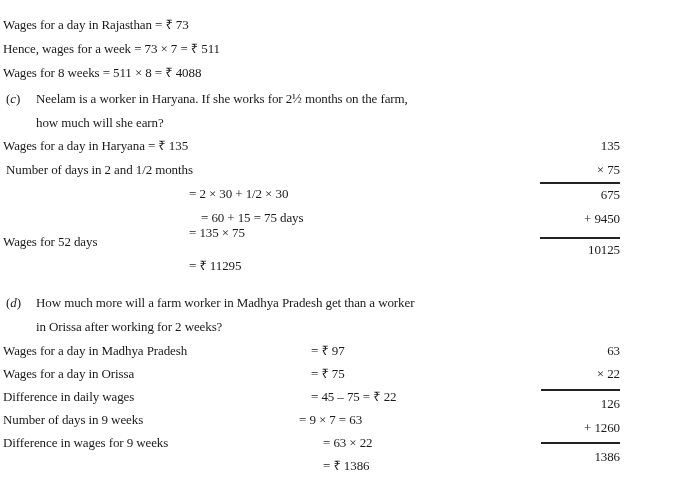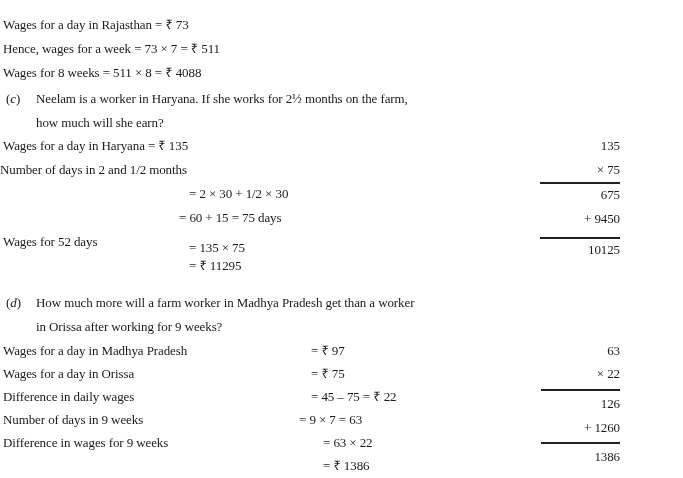--- a/index.html
+++ b/index.html
@@ -15,38 +15,38 @@
 
 <div class="t" style="left:3px;top:14px">Wages for a day in Rajasthan = ₹ 73</div>
 <div class="t" style="left:3px;top:38px">Hence, wages for a week = 73 × 7 = ₹ 511</div>
 <div class="t" style="left:3px;top:62px">Wages for 8 weeks = 511 × 8 = ₹ 4088</div>
 
 <div class="t" style="left:6px;top:88px">(<i>c</i>)</div>
 <div class="t" style="left:36px;top:88px">Neelam is a worker in Haryana. If she works for 2½ months on the farm,</div>
 <div class="t" style="left:36px;top:112px">how much will she earn?</div>
 
 <div class="t" style="left:3px;top:135px">Wages for a day in Haryana = ₹ 135</div>
-<div class="t" style="left:0;top:159px">Number of days in 2 and 1/2 months</div>
+<div class="t" style="left:6px;top:159px">Number of days in 2 and 1/2 months</div>
 <div class="t" style="left:189px;top:183px">= 2 × 30 + 1/2 × 30</div>
-<div class="t" style="left:179px;top:207px">= 60 + 15 = 75 days</div>
+<div class="t" style="left:201px;top:207px">= 60 + 15 = 75 days</div>
 <div class="t" style="left:3px;top:231px">Wages for 52 days</div>
-<div class="t" style="left:189px;top:237px">= 135 × 75</div>
+<div class="t" style="left:189px;top:222px">= 135 × 75</div>
 <div class="t" style="left:189px;top:255px">= ₹ 11295</div>
 
 <div class="t r" style="right:63px;top:135px">135</div>
 <div class="t r" style="right:63px;top:159px">× 75</div>
 <div class="rule" style="left:540px;width:80px;top:182px"></div>
 <div class="t r" style="right:63px;top:184px">675</div>
 <div class="t r" style="right:63px;top:208px">+ 9450</div>
 <div class="rule" style="left:540px;width:80px;top:237px"></div>
 <div class="t r" style="right:63px;top:239px">10125</div>
 
 <div class="t" style="left:6px;top:292px">(<i>d</i>)</div>
 <div class="t" style="left:36px;top:292px">How much more will a farm worker in Madhya Pradesh get than a worker</div>
-<div class="t" style="left:36px;top:316px">in Orissa after working for 9 weeks?</div>
+<div class="t" style="left:36px;top:316px">in Orissa after working for 2 weeks?</div>
 
 <div class="t" style="left:3px;top:340px">Wages for a day in Madhya Pradesh</div>
 <div class="t" style="left:311px;top:340px">= ₹ 97</div>
 <div class="t" style="left:3px;top:363px">Wages for a day in Orissa</div>
 <div class="t" style="left:311px;top:363px">= ₹ 75</div>
 <div class="t" style="left:3px;top:386px">Difference in daily wages</div>
 <div class="t" style="left:311px;top:386px">= 45 – 75 = ₹ 22</div>
 <div class="t" style="left:3px;top:409px">Number of days in 9 weeks</div>
 <div class="t" style="left:299px;top:409px">= 9 × 7 = 63</div>
 <div class="t" style="left:3px;top:432px">Difference in wages for 9 weeks</div>

